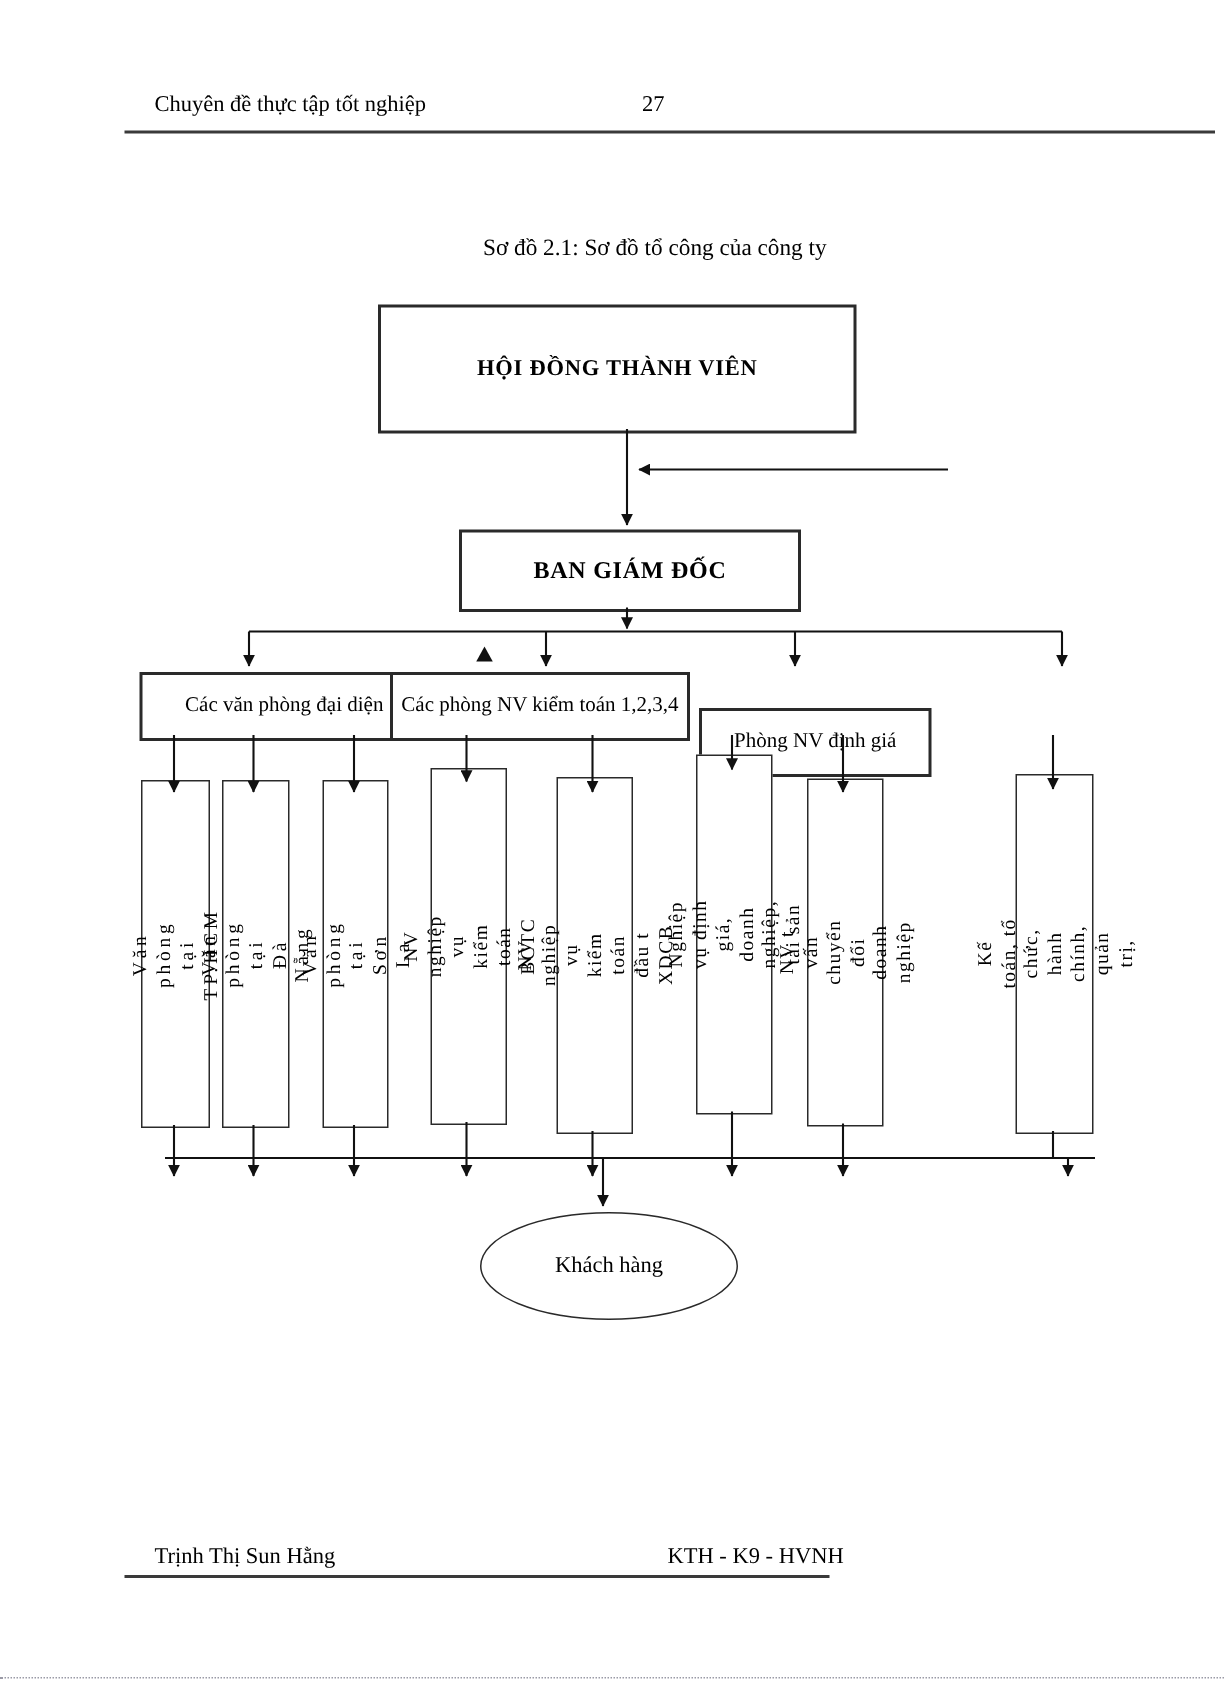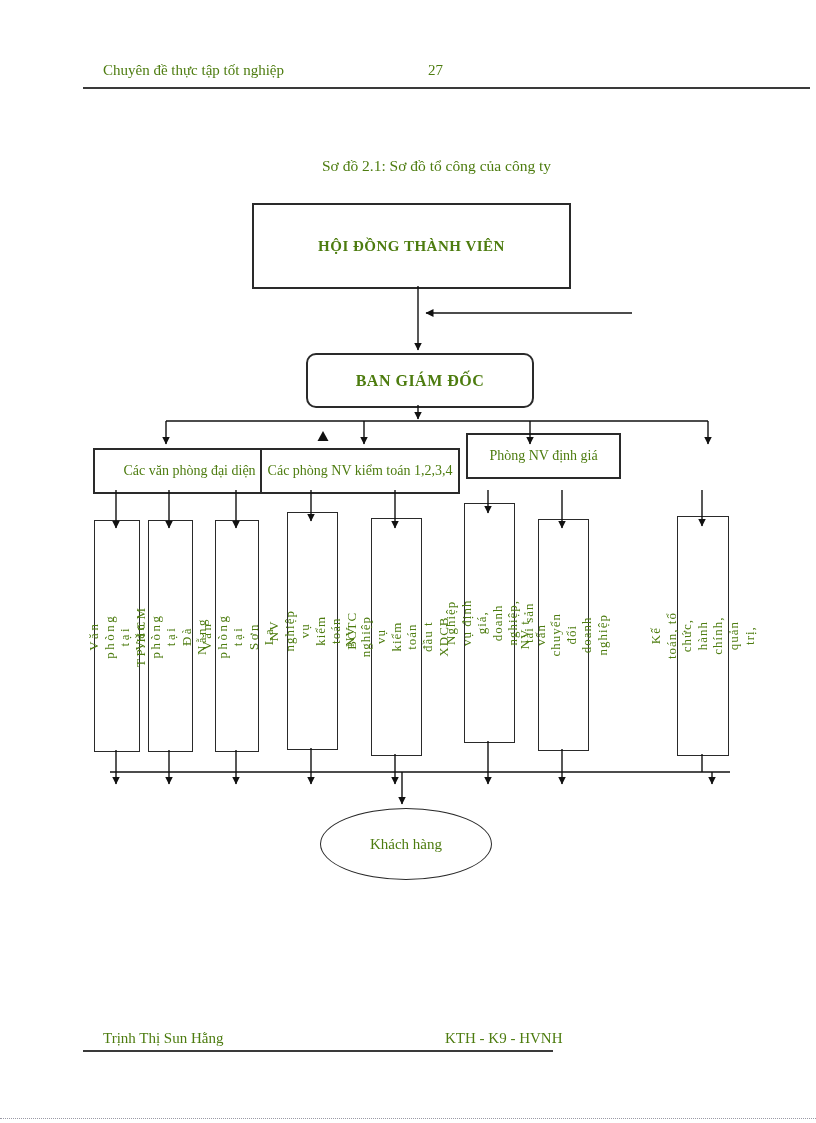--- a/index.html
+++ b/index.html
@@ -1,17 +1,17 @@
 <!DOCTYPE html>
 <html><head>
 <meta charset="utf-8">
 <style>
   html,body{margin:0;padding:0;background:#fff;}
   .page{position:relative;width:816px;height:1123px;background:#fff;overflow:hidden;
-        font-family:"Liberation Serif",serif;color:#4d7c0f;}
+        font-family:"Liberation Serif",serif;color:#000000;}
   .rule{position:absolute;border-top:2px solid #3a3a3a;height:0;}
   .dotted-edge{position:absolute;border-top:1px dotted #9a9aa6;height:0;}
   .txt{position:absolute;white-space:pre;}
   .bx{position:absolute;border:2px solid #2a2a2a;background:#fff;
       display:flex;align-items:center;justify-content:center;text-align:center;}
   .vbx{position:absolute;border:1.5px solid #2a2a2a;background:#fff;
        display:flex;align-items:center;justify-content:center;}
   .vtext{transform:rotate(-90deg);white-space:pre-wrap;text-align:center;
          width:max-content;font-size:13px;line-height:1.2;letter-spacing:1px;}
   .vtext.wide{letter-spacing:2.5px;}
@@ -34,31 +34,31 @@
   <div class="txt hf" style="left:428px;top:62px;">27</div>
   <div class="rule" style="left:83px;top:87px;width:727px;"></div>
 
   <div class="txt cap" style="left:322px;top:157px;">Sơ đồ 2.1: Sơ đồ tổ công của công ty</div>
 
   <div class="bx" style="left:252px;top:203px;width:315px;height:82px;">
     <span class="root-label">HỘI ĐỒNG THÀNH VIÊN</span>
   </div>
 
 
-  <div class="bx" style="left:306px;top:353px;width:224px;height:51px;border-radius:10px;">
+  <div class="bx" style="left:306px;top:353px;width:224px;height:51px;">
     <span class="board-label">BAN GIÁM ĐỐC</span>
   </div>
 
   <div class="bx" style="left:93px;top:448px;width:157px;height:42px;padding-left:16px;">
     <span class="dept-label">Các văn phòng đại diện</span>
   </div>
   <div class="bx" style="left:260px;top:448px;width:196px;height:42px;">
     <span class="dept-label">Các phòng NV kiểm toán 1,2,3,4</span>
   </div>
-  <div class="bx" style="left:466px;top:433px;width:151px;height:42px;">
+  <div class="bx" style="left:466px;top:472px;width:151px;height:42px;">
     <span class="dept-label">Phòng NV định giá</span>
   </div>
 
   <div class="vbx" style="left:94px;top:520px;width:44px;height:230px;">
     <span class="vtext wide">Văn phòng tại TP.HCM</span>
   </div>
   <div class="vbx" style="left:148px;top:520px;width:43px;height:230px;">
     <span class="vtext wide">Văn phòng tại Đà Nẵng</span>
   </div>
   <div class="vbx" style="left:215px;top:520px;width:42px;height:230px;">

